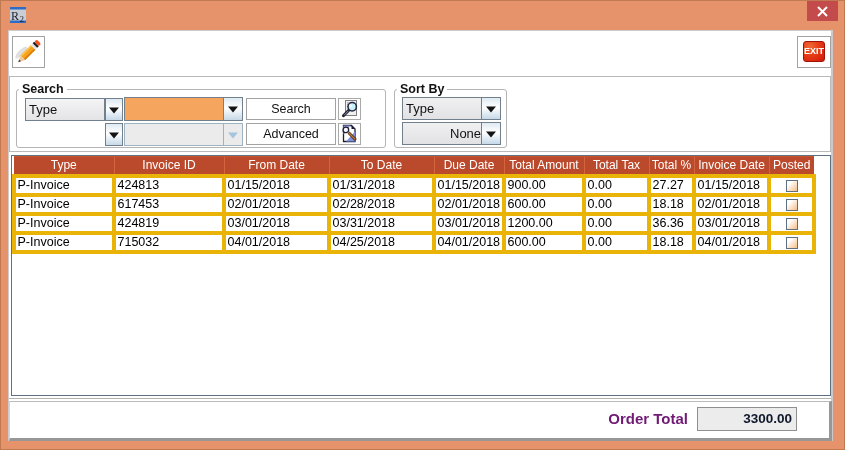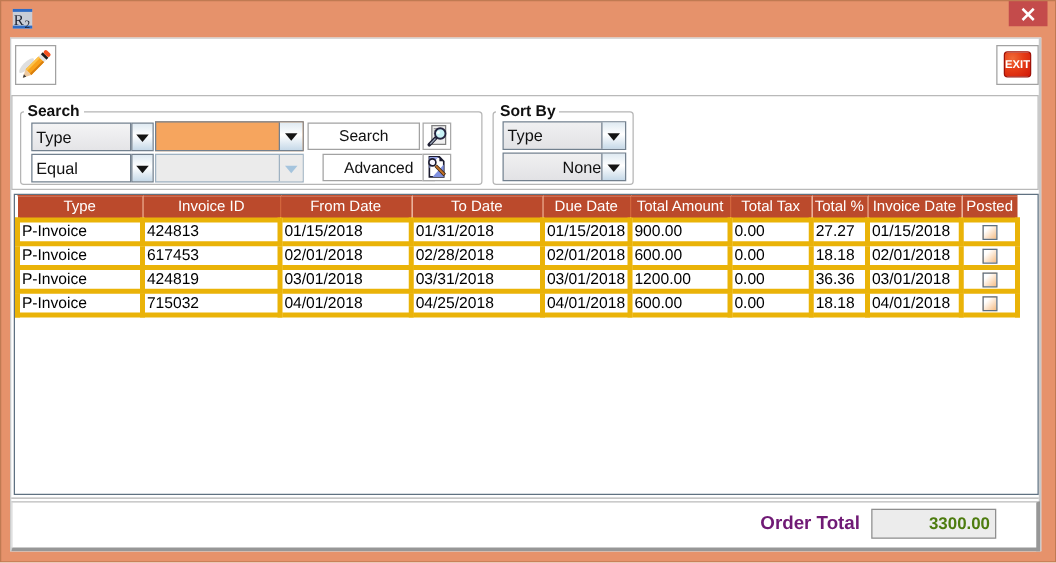--- a/index.html
+++ b/index.html
@@ -51,21 +51,21 @@
 td { font-size:12.5px; color:#000; height:19px; border:4px solid #eab308; background:#fff; padding:0 1.5px; white-space:nowrap; overflow:hidden; }
 td.l { text-align:left; } td.r { } td.c { text-align:center; }
 .chk { display:inline-block; width:12px; height:12px; border:1px solid #5d6f80; background:linear-gradient(135deg,#ffffff 25%,#f6bd85 100%); vertical-align:middle; }
 
 
 #botpanel { left:9px; top:401px; width:823px; height:40px; background:#fff;
   border-top:1px solid #bbbbbb; border-left:1px solid #d6d6d6; border-right:3px solid #979797; border-bottom:3px solid #979797; }
 #sepline { left:9px; top:398px; width:822px; height:1px; background:#b3b3b3; }
 #ordertotal { right:157px; top:410px; font-size:15px; font-weight:bold; color:#701a75; }
 #totalfield { left:697px; top:407px; width:100px; height:24px; background:#ececec; border:1px solid #8f8f8f;
-  font-size:13.5px; font-weight:bold; color:#4d7c0f; text-align:right; line-height:22px; padding-right:4px; }
+  font-size:13.5px; font-weight:bold; color:#0f172a; text-align:right; line-height:22px; padding-right:4px; }
 </style>
 </head>
 <body>
 <div id="win">
 
   <div class="edge"></div>
   <div class="abs" style="left:10px; top:7px; width:16px; height:16px;">
     <svg width="16" height="16">
       <rect x="0" y="0" width="16" height="16" fill="#c9cdd6"></rect>
       <rect x="0" y="0" width="16" height="2.5" fill="#2e6bc4"></rect>
@@ -119,26 +119,25 @@
       <rect x="8" y="3.5" width="5" height="0.9" fill="#909090"></rect>
       <rect x="8" y="5.3" width="3.5" height="0.9" fill="#909090"></rect>
       <rect x="8" y="7.1" width="4.5" height="0.9" fill="#909090"></rect>
       <line x1="9.8" y1="11.2" x2="4.4" y2="16.8" stroke="#1e1e32" stroke-width="2.9" stroke-linecap="round"></line>
       <line x1="9.4" y1="11.8" x2="5.2" y2="16.2" stroke="#9aa8b8" stroke-width="0.9"></line>
       <circle cx="13.2" cy="7.8" r="4.2" fill="#c8f2f6" stroke="#252540" stroke-width="1.5"></circle>
       <circle cx="11.7" cy="6.9" r="1.3" fill="#ffffff" opacity="0.85"></circle>
     </svg>
   </div>
 
-  <div class="cfield" style="left:25px; top:123px; width:80px; height:23px; background:#ffffff;">Equal</div>
   <div class="cbtn" style="left:105px; top:123px; width:18px; height:23px;"></div>
   <div class="cfield" style="left:124px; top:123px; width:119px; height:23px; background:#ebebeb; border-color:#9fb2c2;">
       <div class="arrowarea lite"></div>
     </div>
-  <div class="pbtn" style="left:246px; top:123px; width:90px; height:22px; line-height:20px;margin-left:12px;">Advanced</div>
+  <div class="pbtn" style="left:246px; top:123px; width:90px; height:22px; line-height:20px;">Advanced</div>
   <div class="ibtn" style="left:338px; top:123px;">
     <svg width="21" height="20" viewBox="0 0 21 20">
       <path d="M4.5 1.5 L12.5 1.5 L16 5 L16 17.5 L4.5 17.5 Z" fill="#ffffff" stroke="#1c1c30" stroke-width="1.3"></path>
       <path d="M12.5 1.5 L16 5 L12.5 5 Z" fill="#1c1c30"></path>
       <path d="M4.5 1.5 L11.5 1.5 L4.5 10.5 Z" fill="#95a2e8"></path>
       <path d="M16 7.5 L16 17.5 L7 17.5 Z" fill="#8091e0"></path>
       <circle cx="6.9" cy="5.9" r="2.8" fill="#f6f6ff" stroke="#1c1c30" stroke-width="1.3"></circle>
       <line x1="9.5" y1="8.5" x2="16.8" y2="16" stroke="#3a2410" stroke-width="2.8"></line>
       <line x1="9.7" y1="8.7" x2="16.4" y2="15.6" stroke="#c4732a" stroke-width="1.5"></line>
     </svg>

